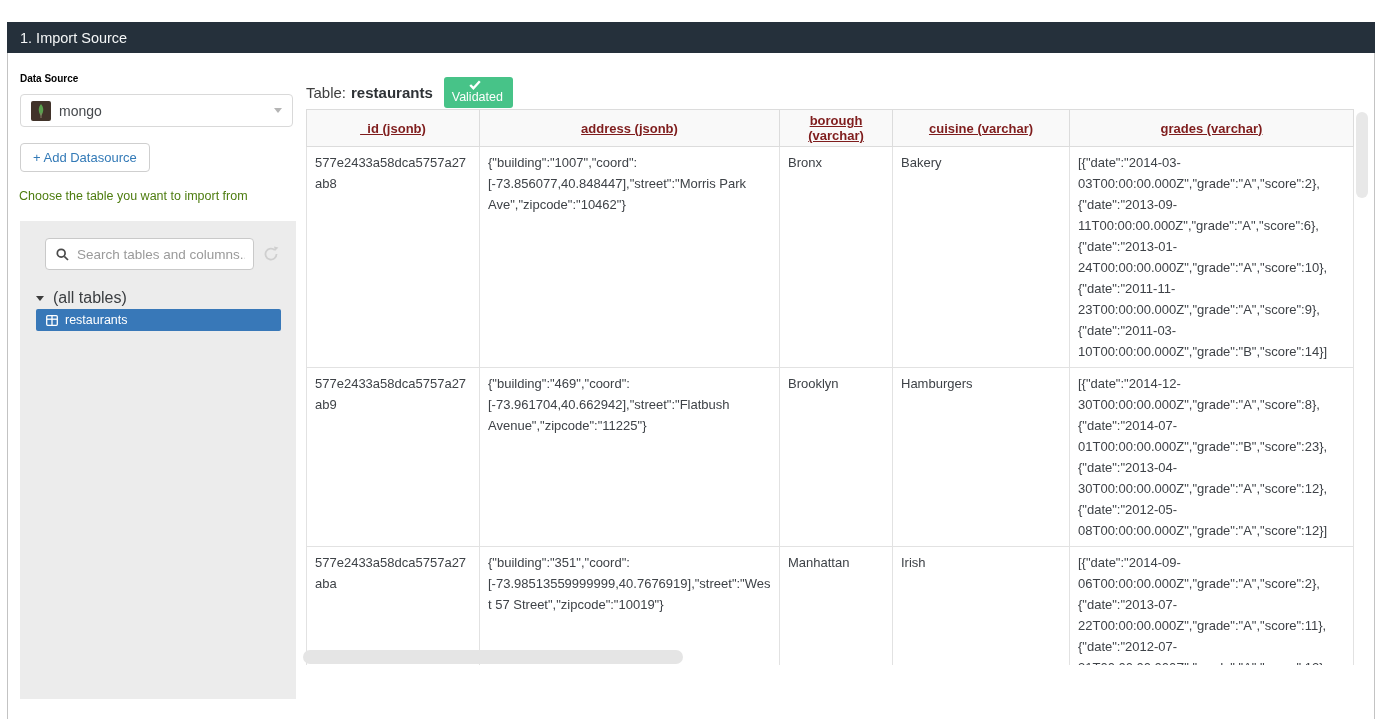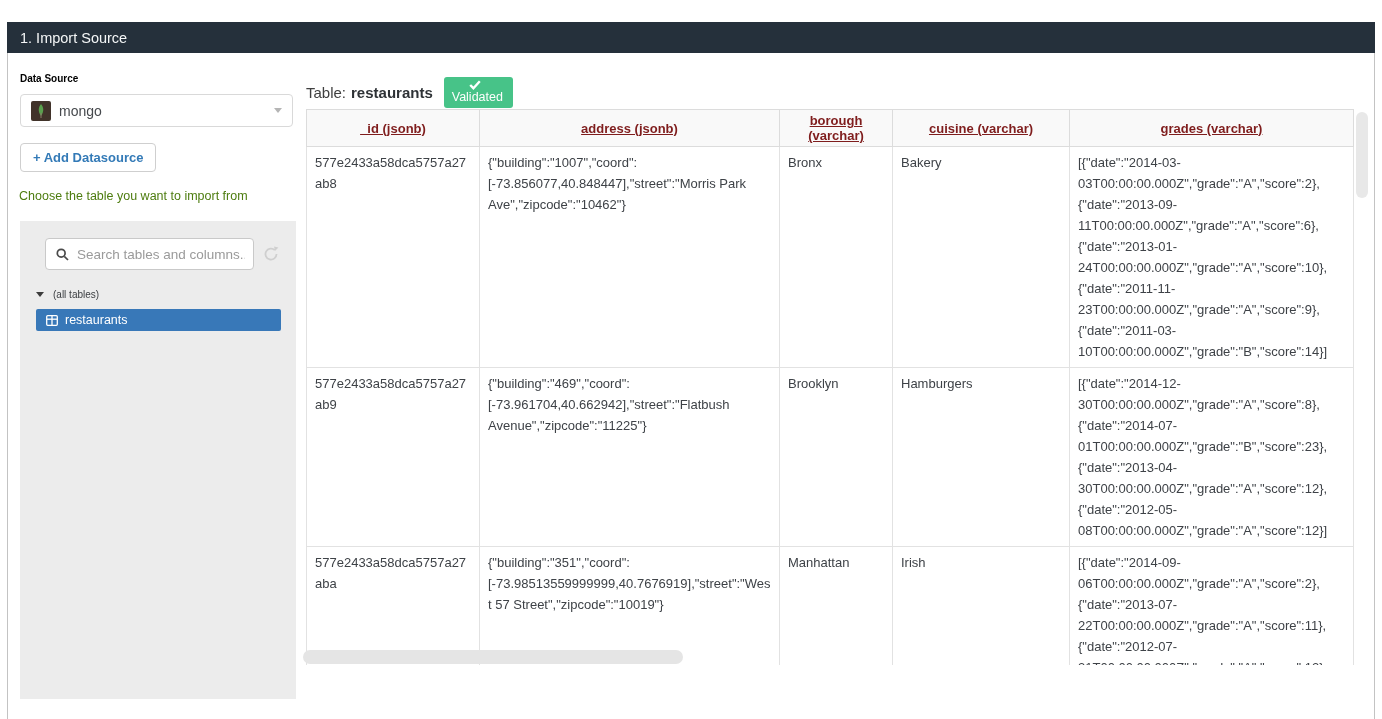--- a/index.html
+++ b/index.html
@@ -21,38 +21,38 @@
                display:flex; align-items:center; padding:0 10px; cursor:pointer; }
   .ds-select .mongo-ic { width:20px; height:20px; border-radius:2px; background:#41332a;
                          display:flex; align-items:center; justify-content:center; margin-right:8px; }
   .ds-select .name { font-size:14px; color:#46494d; flex:1; }
   .caret-down { width:0; height:0; border-left:4px solid transparent; border-right:4px solid transparent;
                 border-top:5px solid #b5b5b5; }
 
   .add-btn { position:absolute; left:12px; top:120px; height:29px; padding:0 12px;
              background:#fff; border:1px solid #cfcfcf; border-radius:4px;
              color:#337ab7; font-size:13px; font-family:inherit; cursor:pointer;
-             display:flex; align-items:center;font-weight:bold; }
+             display:flex; align-items:center; }
 
   .choose-hint { position:absolute; left:11px; top:166px; font-size:12.5px; color:#4d7c0f; }
 
   .tables-panel { position:absolute; left:12px; top:198px; width:276px; height:478px; background:#ececec; }
 
   .search-wrap { position:absolute; left:25px; top:17px; width:209px; height:32px;
                  background:#fff; border:1px solid #c9c9c9; border-radius:4px;
                  display:flex; align-items:center; padding:0 8px 0 10px; }
   .search-wrap input { border:none; outline:none; flex:1; min-width:0; font-size:13.5px;
                        font-family:inherit; color:#555; background:transparent; }
   .search-wrap input::placeholder { color:#9a9a9a; }
   .refresh-ic { position:absolute; left:243px; top:25px; width:16px; height:16px; color:#cfcfcf; cursor:pointer; }
 
   .tree-root { position:absolute; left:16px; top:68px; display:flex; align-items:center; cursor:pointer; }
   .tree-caret { width:0; height:0; border-left:4.5px solid transparent; border-right:4.5px solid transparent;
                 border-top:5.5px solid #3c3c3c; margin-right:9px; }
-  .tree-root-label { font-size:10px; color:#3a3d40; }
+  .tree-root-label { font-size:16px; color:#3a3d40; }
 
   .tree-table-row { position:absolute; left:16px; top:88px; width:245px; height:22px;
                     background:#3878b8; border-radius:2px; display:flex; align-items:center;
                     padding-left:10px; cursor:pointer; }
   .tree-table-row .tbl-ic { margin-right:7px; display:flex; }
   .tree-table-row .lbl { font-size:12.5px; color:#fff; }
 
   
   .table-head-line { position:absolute; left:298px; top:54px; display:flex; align-items:center; }
   .table-head-line .t-label { font-size:15px; color:#404040; }

